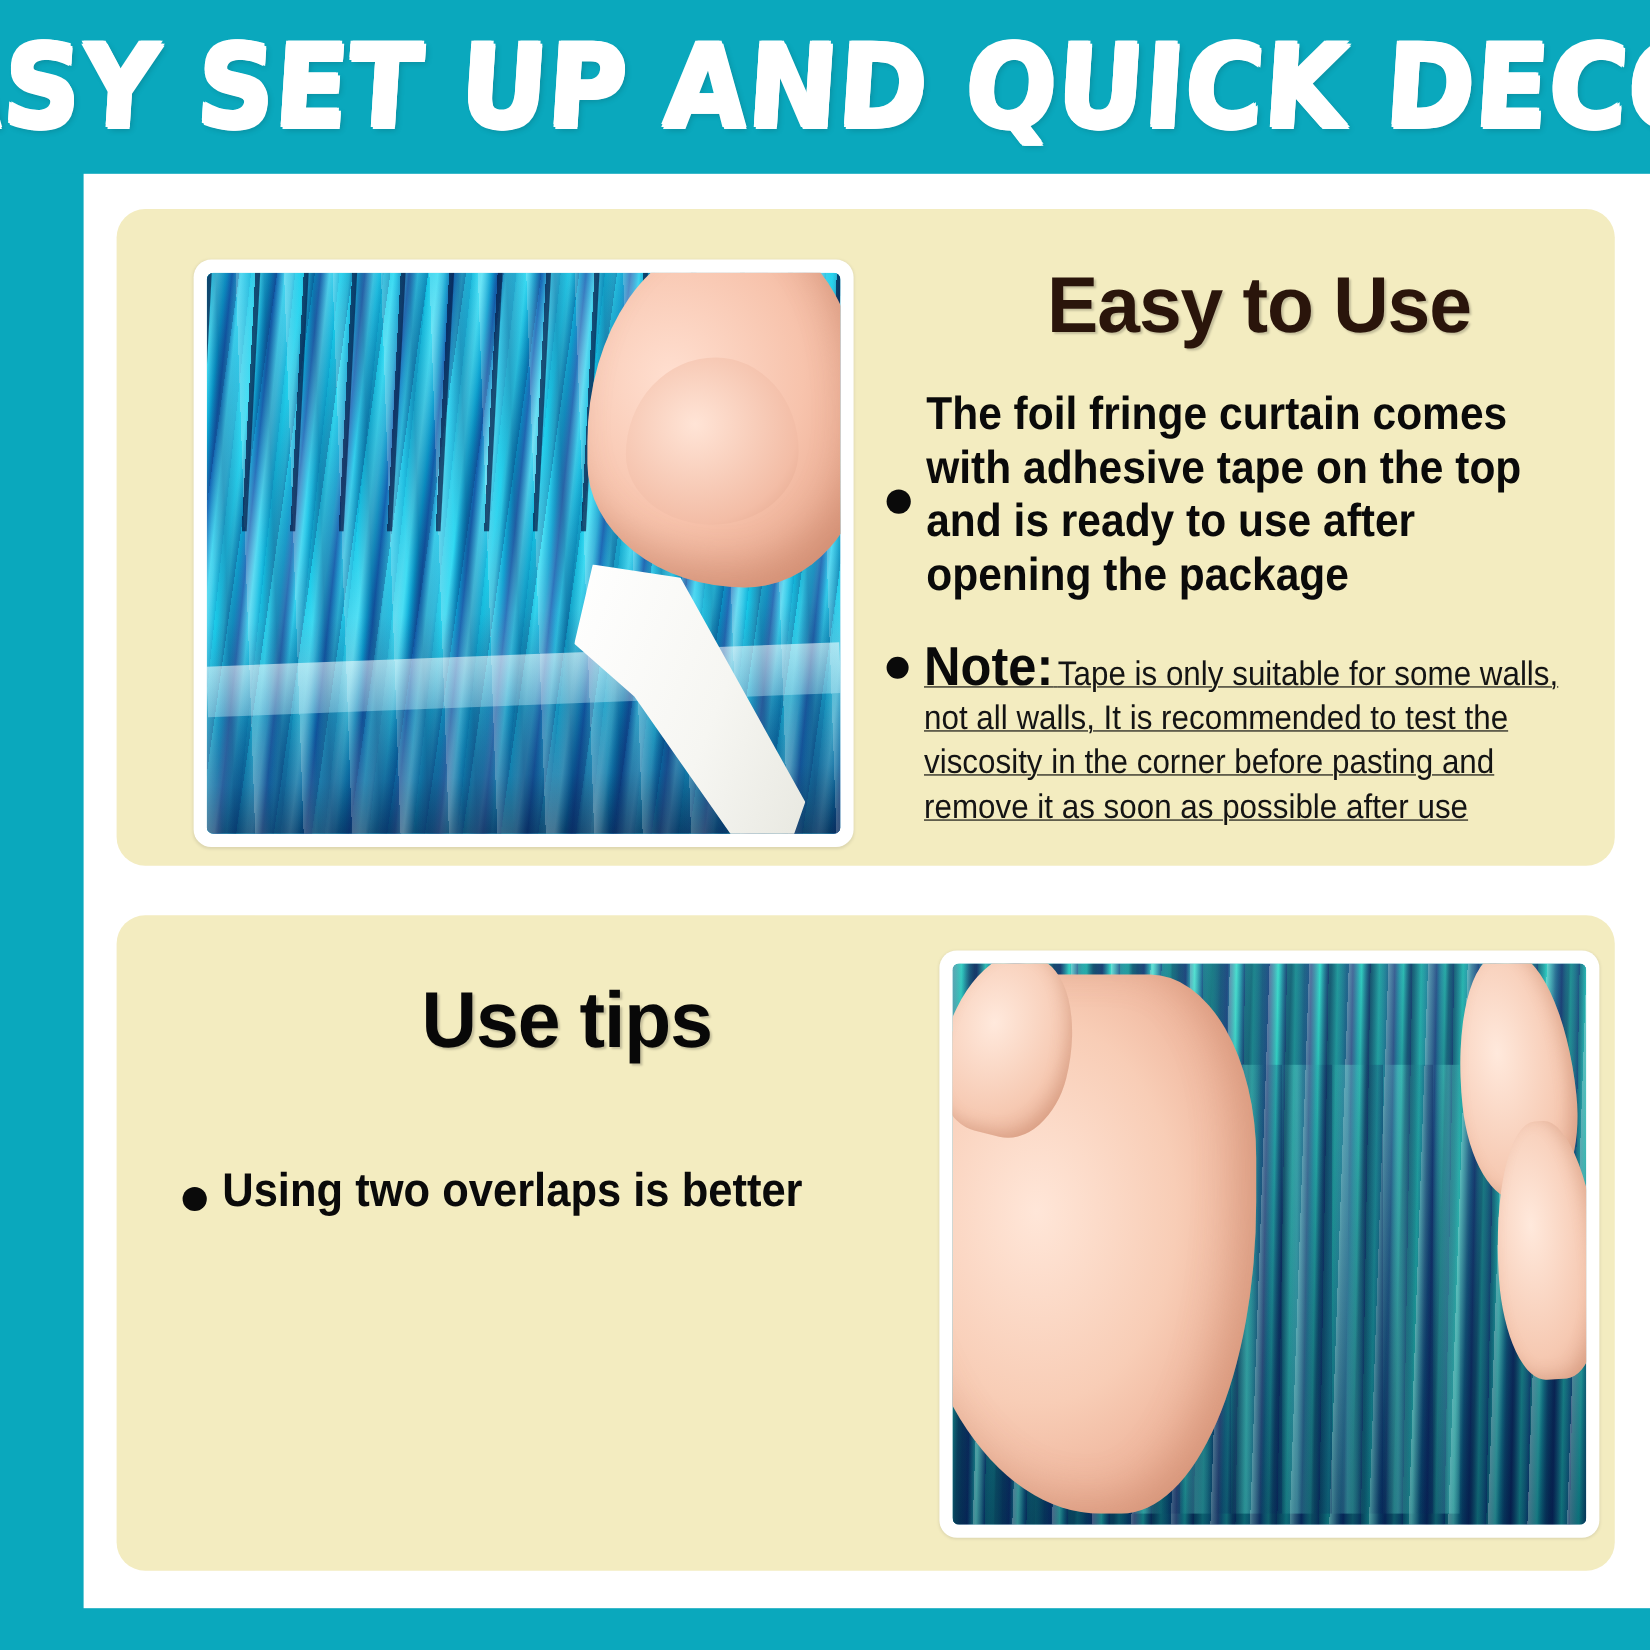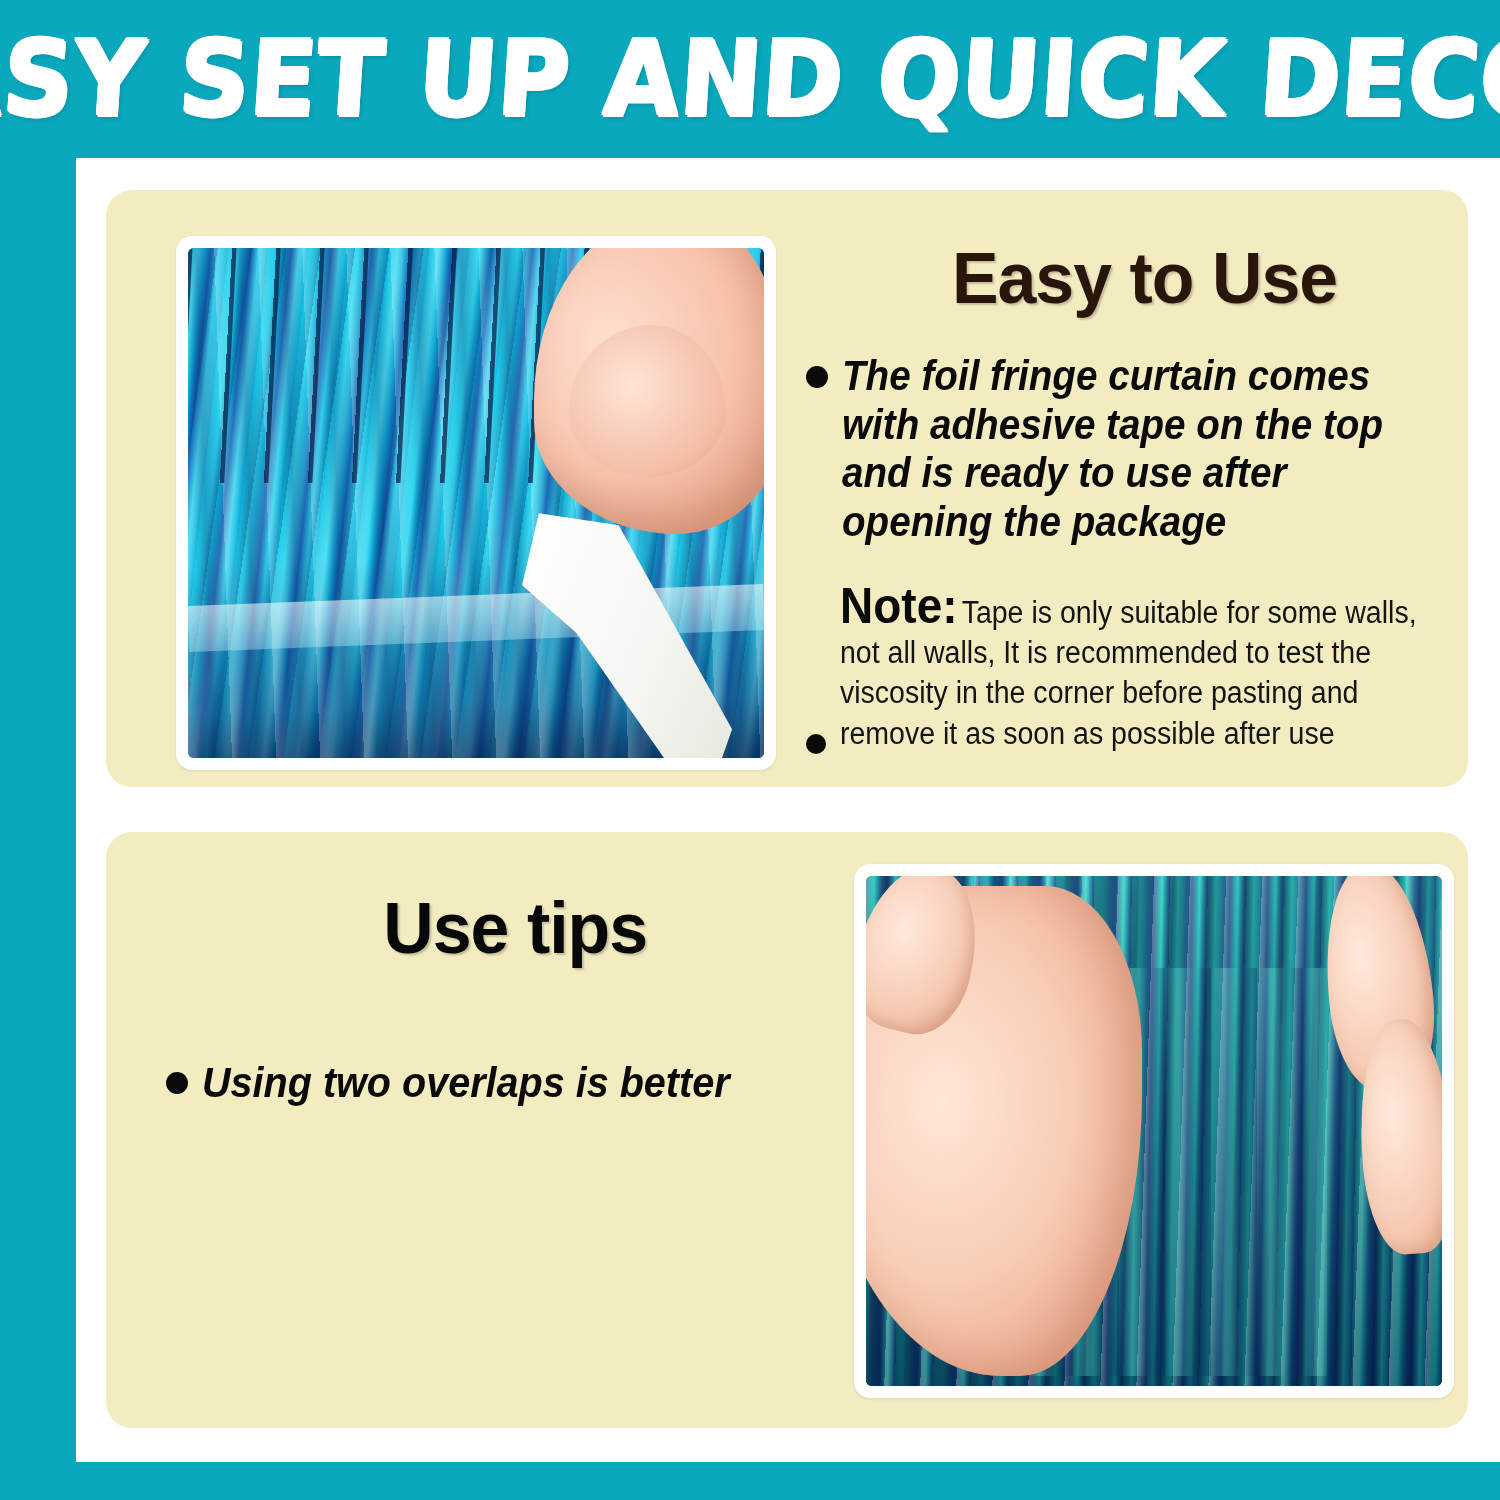--- a/index.html
+++ b/index.html
@@ -225,22 +225,21 @@
   }
   #heading-use-tips {
     color: #080808;
     text-align: center;
     padding-left: 20px;
     text-shadow: 2px 2px 2px rgba(0,0,0,0.20);
   }
 
   .bullet-row {
     display: flex;
-    align-items: flex-start;
-    font-style: italic;
+    align-items: center;
   }
   .bullet-dot {
     flex: 0 0 auto;
     width: 22px; height: 22px;
     background: #0a0a0a;
     border-radius: 50%;
     margin-top: 14px;
     margin-right: 14px;
   }
   .bullet-dot.small { width: 20px; height: 20px; margin-top: 16px; }
@@ -250,21 +249,21 @@
     font-weight: bold;
     color: #0a0a0a;
     font-size: 42px;
     line-height: 1.16;
     transform: scaleX(0.92);
     transform-origin: left top;
     width: 108%;
   }
   #tips-list .bullet-text { font-size: 43px; }
 
-  .note-row { display: flex; align-items: flex-end; }
+  .note-row { display: flex; align-items: flex-start; text-decoration: underline; }
   .note-block {
     transform: scaleX(0.92);
     transform-origin: left top;
     width: 108%;
   }
   .note-label {
     font-family: "Liberation Sans Narrow", "Liberation Sans", sans-serif;
     font-weight: bold;
     color: #0a0a0a;
     font-size: 50px;

